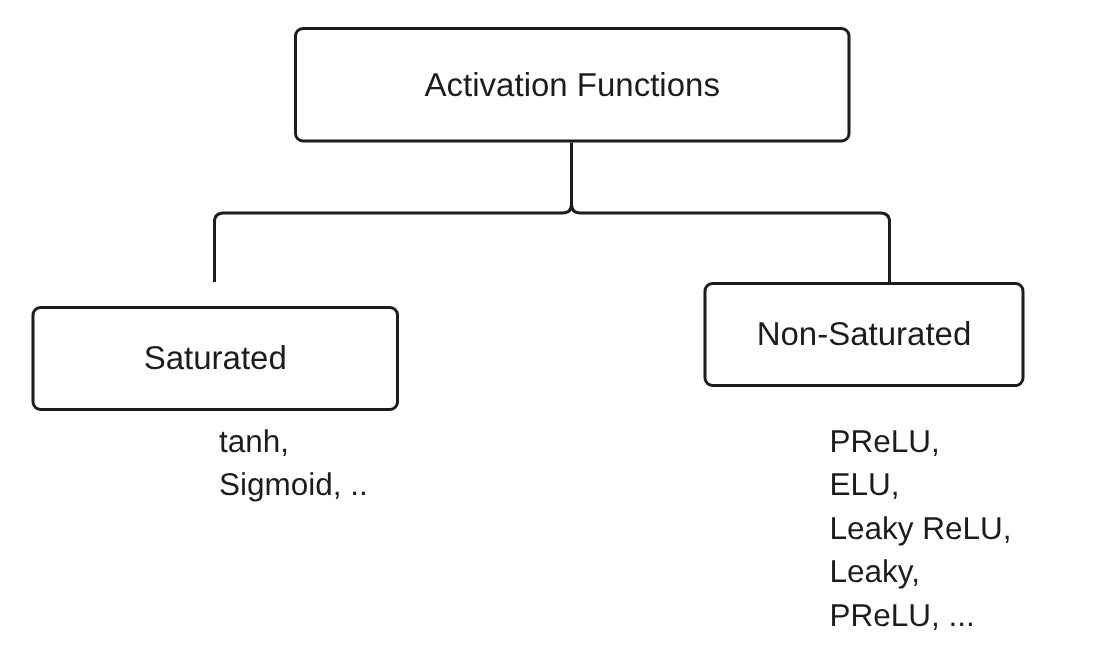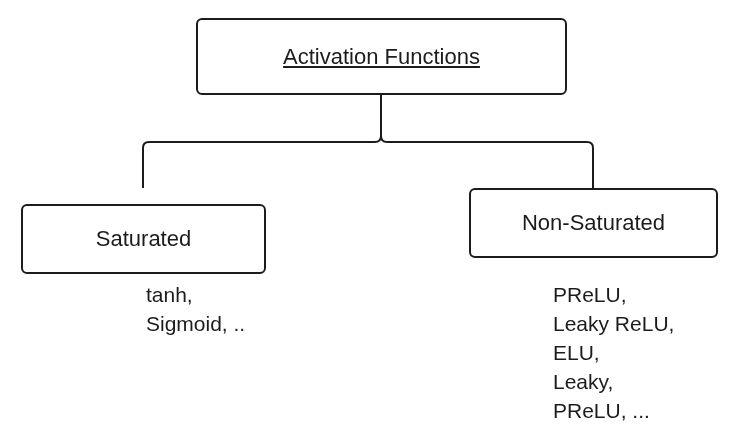--- a/index.html
+++ b/index.html
@@ -34,23 +34,23 @@
     border: 2px solid var(--line, #1c1c1c);
     border-radius: 6px;
     background: var(--node-fill, #ffffff);
     display: flex;
     align-items: center;
     justify-content: center;
     font-size: 22px;
     line-height: 1;
     white-space: nowrap;
   }
-  .node-root  { left: 196px; top: 18px;  width: 371px; height: 77px; text-decoration: underline; }
+  .node-root  { left: 196px; top: 18px;  width: 371px; height: 77px; }
   .node-left  { left: 21px;  top: 188px; width: 245px; height: 70px; margin-top: 16px; }
-  .node-right { left: 469px; top: 188px; width: 249px; height: 70px; }
+  .node-right { left: 469px; top: 188px; width: 214px; height: 70px; }
   .list {
     position: absolute;
     font-size: 21px;
     line-height: 29px;
     white-space: nowrap;
   }
   .list-left  { left: 98px;  top: 280px; margin-left: 48px; }
   .list-right { left: 553px; top: 280px; }
 </style>
 </head>
@@ -76,19 +76,19 @@
     <span>Non-Saturated</span>
   </div>
 
   <div class="list list-left">
     <div class="list-line">tanh,</div>
     <div class="list-line">Sigmoid, ..</div>
   </div>
 
   <div class="list list-right">
     <div class="list-line">PReLU,</div>
+    <div class="list-line">ELU,</div>
     <div class="list-line">Leaky ReLU,</div>
-    <div class="list-line">ELU,</div>
     <div class="list-line">Leaky,</div>
     <div class="list-line">PReLU, ...</div>
   </div>
 
 </div>
 
 </body></html>

